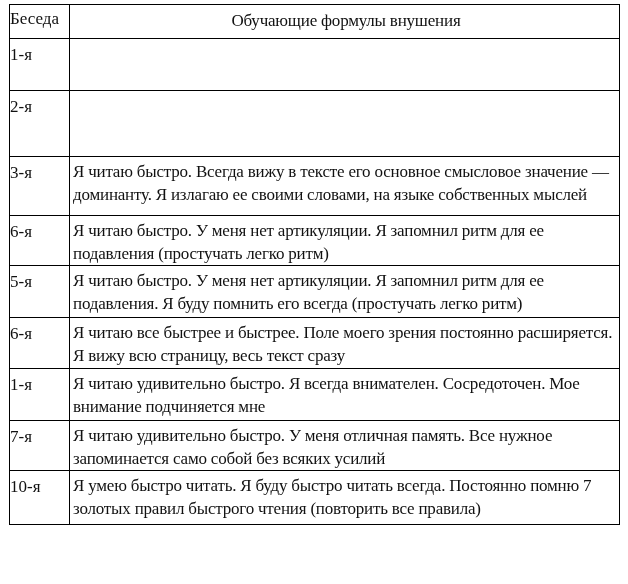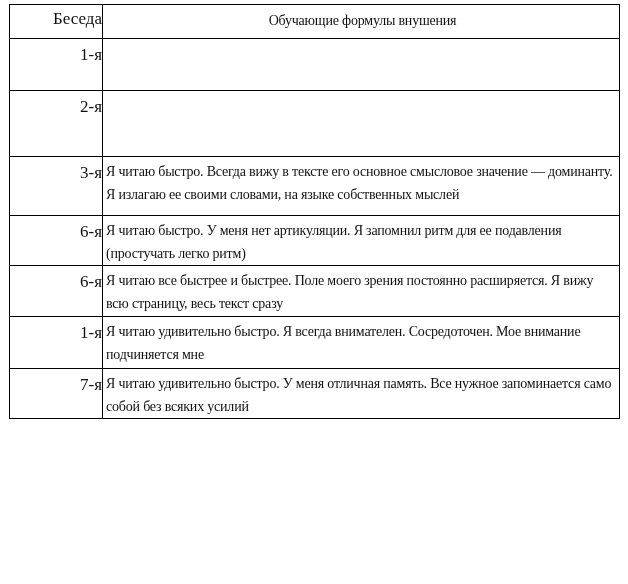--- a/index.html
+++ b/index.html
@@ -2,22 +2,22 @@
 <html><head>
 <meta charset="utf-8">
 <style>
   html, body { margin:0; padding:0; background:#ffffff; }
   body { width:628px; height:584px; position:relative; overflow:hidden;
          font-family:"Liberation Serif", "DejaVu Serif", serif; color:#111; }
   .tbl { position:absolute; left:9px; top:4px; width:611px; border:1.5px solid #000; box-sizing:border-box; }
   .row { display:flex; border-top:1.5px solid #000; box-sizing:border-box; overflow:hidden; }
   .row:first-child { border-top:none; }
   .c1 { width:60px; flex:none; border-right:1.5px solid #000; box-sizing:border-box;
-        text-align:right; font-size:17px; padding-top:6px;margin-left:33px; }
-  .c2 { flex:1; font-size:14px; line-height:23px; padding:3px 0 0 3px; box-sizing:border-box; overflow:hidden; letter-spacing:-0.2px; }
+        text-align:left; font-size:17px; padding-top:6px; }
+  .c2 { flex:1; font-size:17px; line-height:23px; padding:3px 0 0 3px; box-sizing:border-box; overflow:hidden; letter-spacing:-0.2px; }
   .hdr .c1 { padding-top:4px; }
   .hdr .c2 { text-align:center; padding-top:4px; }
 </style>
 </head>
 <body>
 
 <div class="tbl">
   <div class="row hdr" style="height:33px">
     <div class="c1">Беседа</div>
     <div class="c2">Обучающие формулы внушения</div>
@@ -29,25 +29,33 @@
     <div class="c1">2-я</div>
   </div>
   <div class="row" style="height:59px">
     <div class="c1">3-я</div>
     <div class="c2">Я читаю быстро. Всегда вижу в тексте его основное смысловое значение — доминанту. Я излагаю ее своими словами, на языке собственных мыслей</div>
   </div>
   <div class="row" style="height:50px">
     <div class="c1">6-я</div>
     <div class="c2">Я читаю быстро. У меня нет артикуляции. Я запомнил ритм для ее подавления (простучать легко ритм)</div>
   </div>
+  <div class="row" style="height:52px">
+    <div class="c1">5-я</div>
+    <div class="c2">Я читаю быстро. У меня нет артикуляции. Я запомнил ритм для ее подавления. Я буду помнить его всегда (простучать легко ритм)</div>
+  </div>
   <div class="row" style="height:51px">
     <div class="c1">6-я</div>
     <div class="c2">Я читаю все быстрее и быстрее. Поле моего зрения постоянно расширяется. Я вижу всю страницу, весь текст сразу</div>
   </div>
   <div class="row" style="height:52px">
     <div class="c1">1-я</div>
     <div class="c2">Я читаю удивительно быстро. Я всегда внимателен. Сосредоточен. Мое внимание подчиняется мне</div>
   </div>
   <div class="row" style="height:50px">
     <div class="c1">7-я</div>
     <div class="c2">Я читаю удивительно быстро. У меня отличная память. Все нужное запоминается само собой без всяких усилий</div>
   </div>
+  <div class="row" style="height:54px">
+    <div class="c1">10-я</div>
+    <div class="c2">Я умею быстро читать. Я буду быстро читать всегда. Постоянно помню 7 золотых правил быстрого чтения (повторить все правила)</div>
+  </div>
 </div>
 
 </body></html>

